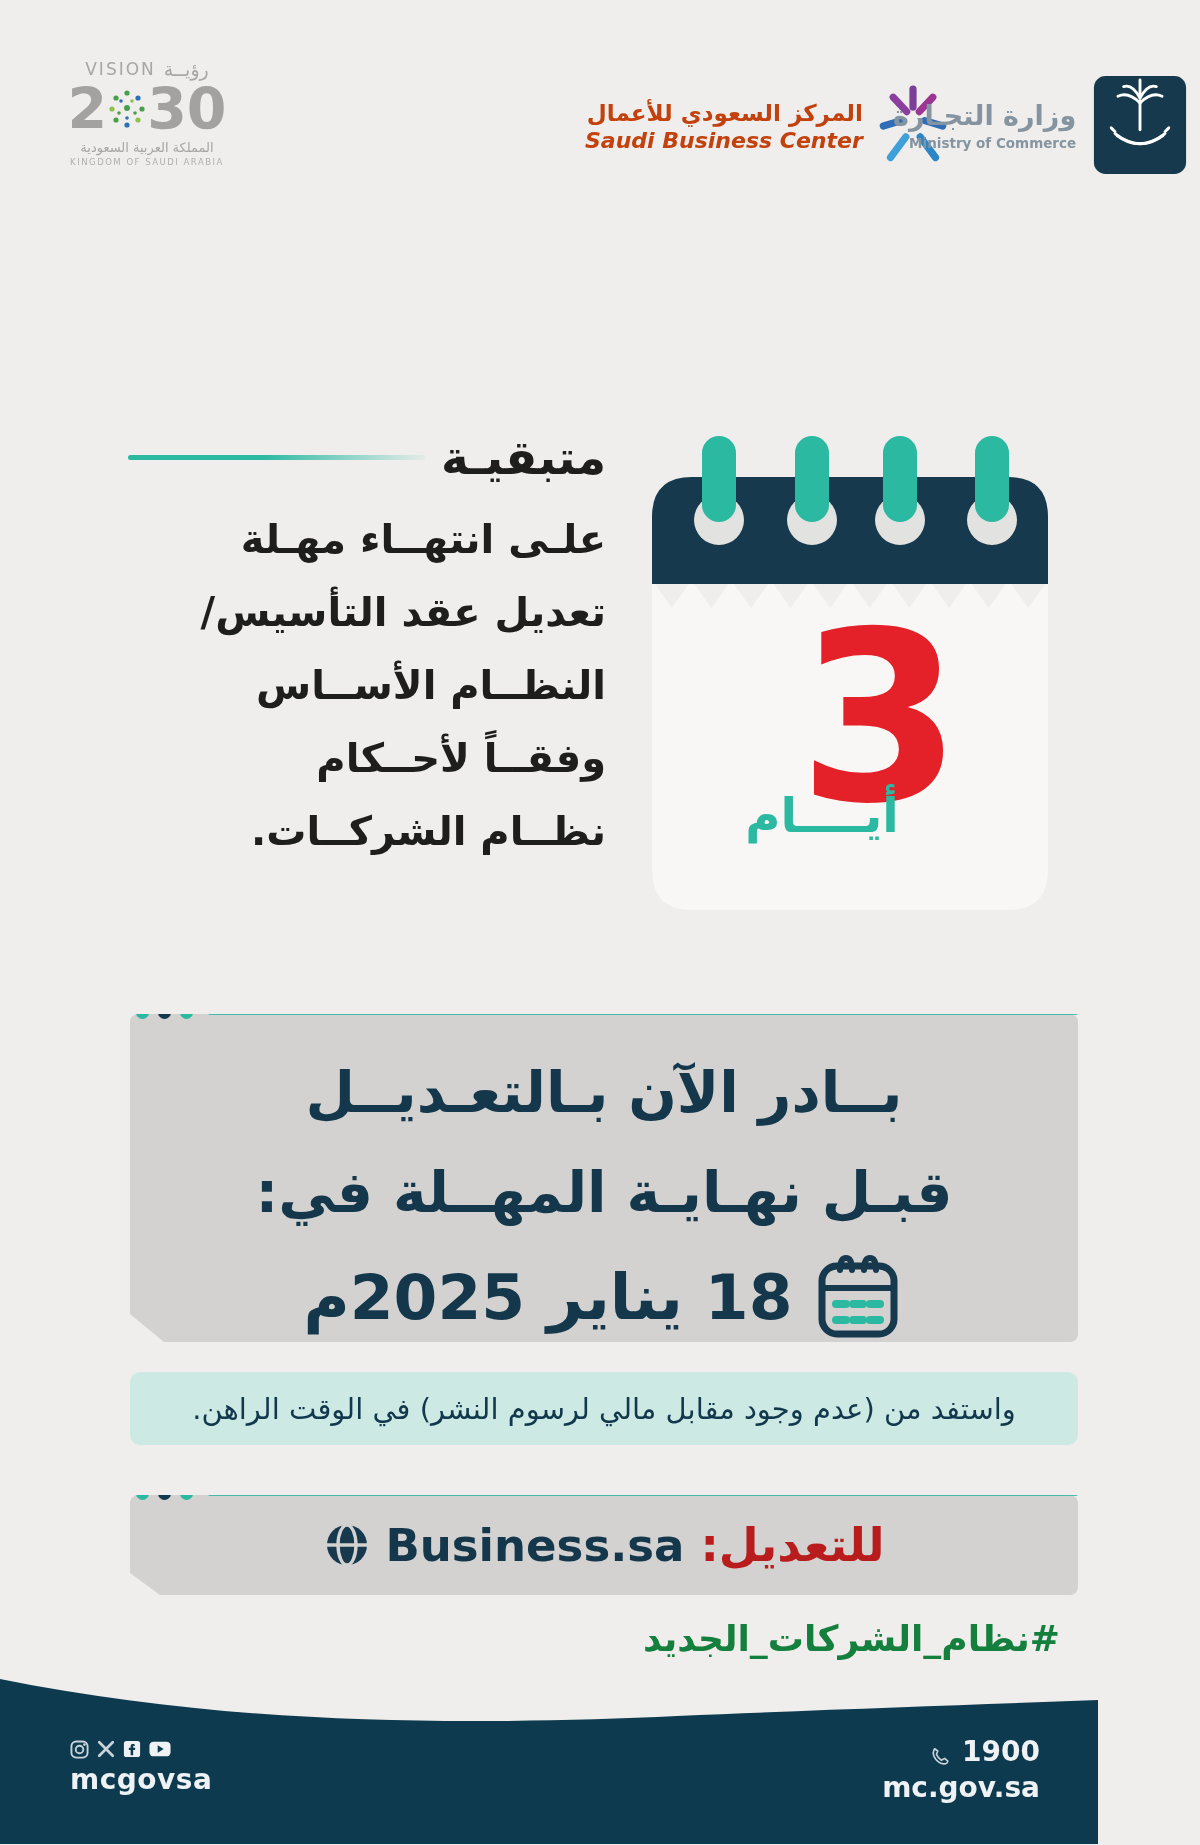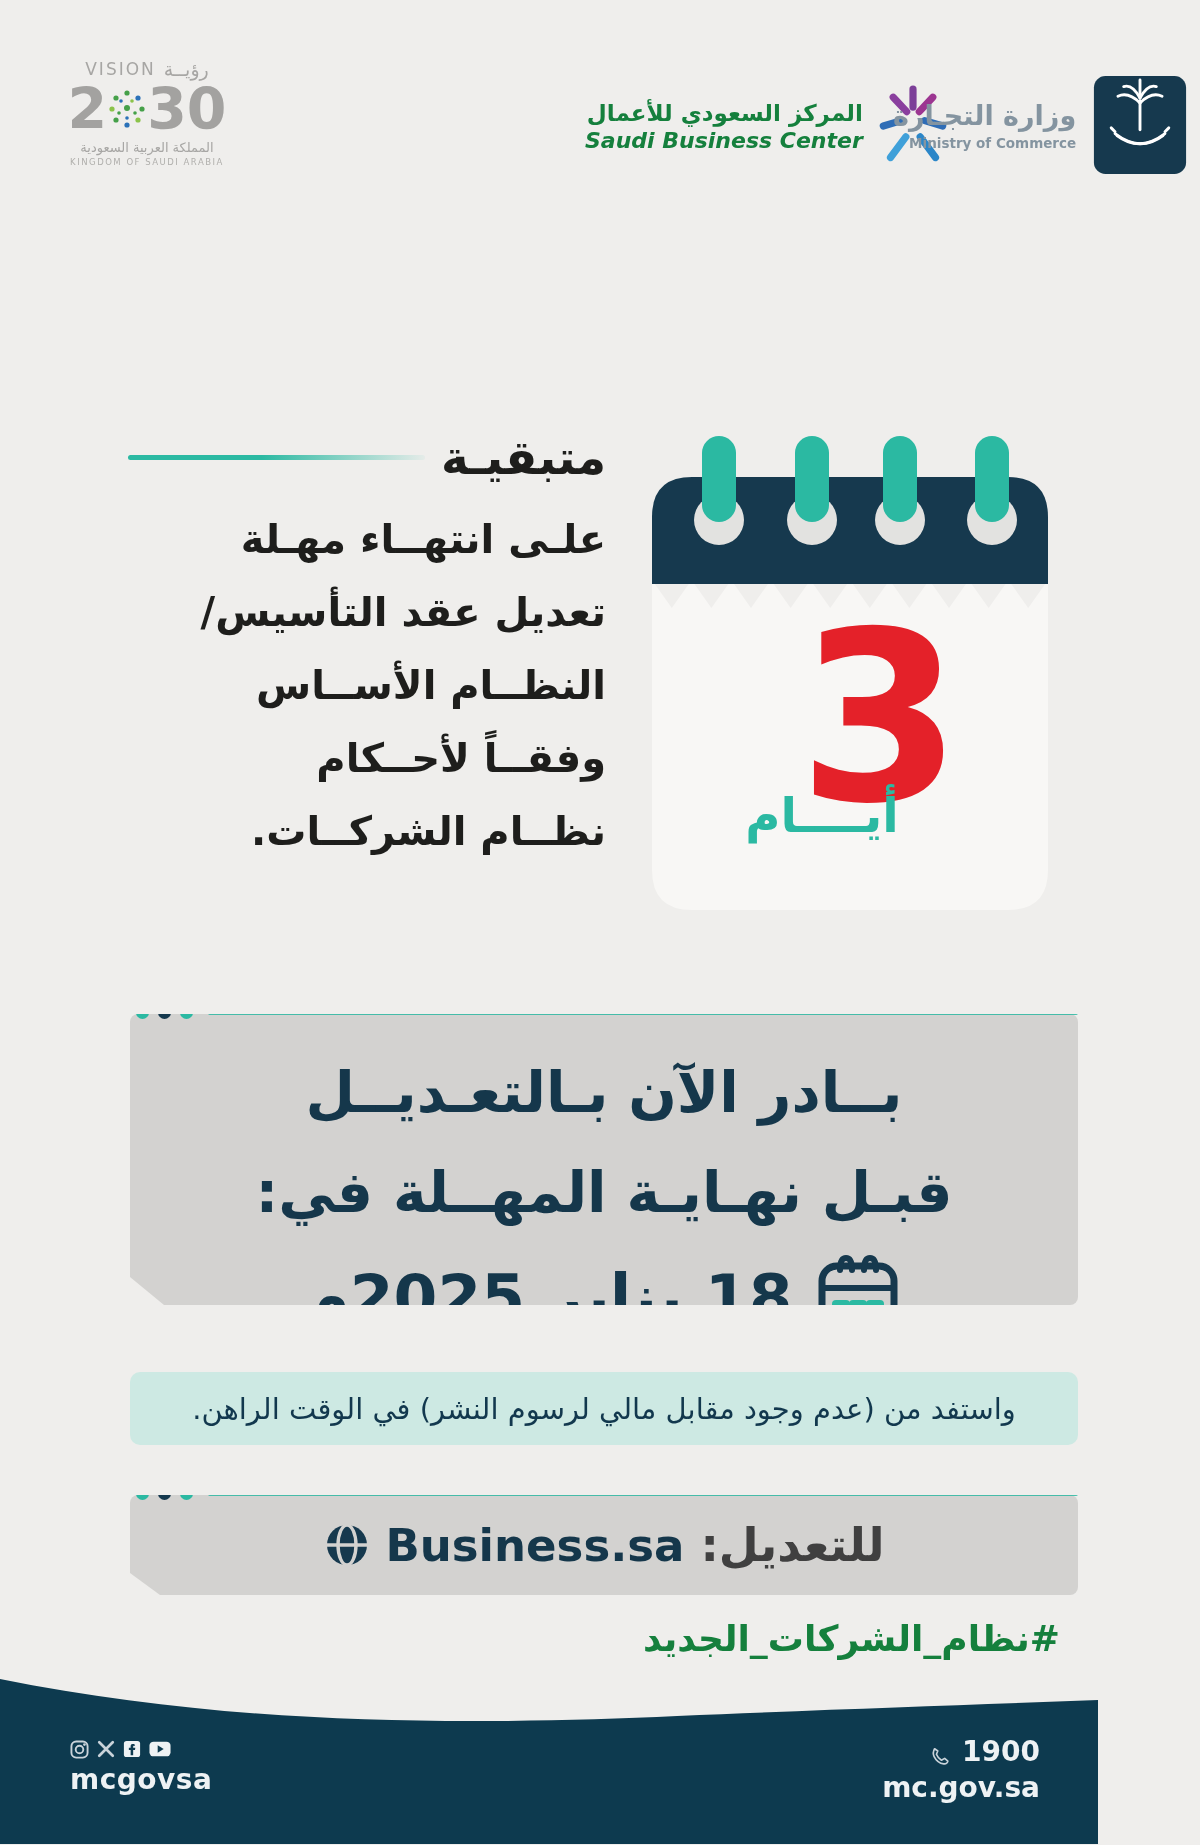--- a/index.html
+++ b/index.html
@@ -10,21 +10,21 @@
     background:#efeeec; overflow:hidden;
   }
   
   .vision-logo { position:absolute; left:62px; top:58px; width:170px; text-align:center; color:#a7a6a4; }
   .vision-row1 { display:flex; justify-content:center; align-items:center; gap:8px; font-size:17px; letter-spacing:2px; font-weight:normal; }
   .vision-ar { font-size:19px; letter-spacing:0; }
   .vision-year { display:flex; justify-content:center; align-items:center; font-size:57px; font-weight:bold; line-height:58px; color:#a3a2a0; }
   .vision-kingdom-ar { font-size:13px; margin-top:2px; color:#a7a6a4; }
   .vision-kingdom-en { font-size:8.5px; letter-spacing:1.5px; color:#b0afac; margin-top:2px; }
   .sbc-logo { position:absolute; left:585px; top:84px; display:flex; align-items:center; gap:14px; }
-  .sbc-text { text-align:right; color:#15803d; }
+  .sbc-text { text-align:right; color:#c2410c; }
   .sbc-ar { font-size:23px; font-weight:bold; }
   .sbc-en { font-size:22px; font-weight:bold; font-style:italic; margin-top:2px; }
   .moc-logo { position:absolute; left:893px; top:70px; display:flex; align-items:center; gap:16px; }
   .moc-text { text-align:right; color:#8494a0; }
   .moc-ar { font-size:27px; font-weight:bold; letter-spacing:1px; }
   .moc-en { font-size:13.5px; font-weight:bold; margin-top:4px; }
   .moc-emblem { width:96px; height:110px; }
   
   .red-banner {
     position:absolute; left:148px; top:228px; width:932px; height:224px;
@@ -44,21 +44,21 @@
     background:linear-gradient(to left, rgba(43,185,162,0.05), #2bb9a2 55%); }
   .remaining-body { margin-top:18px; font-size:40px; font-weight:bold; line-height:73px; }
   .calendar-graphic { position:absolute; left:640px; top:432px; width:420px; height:485px; }
   
   .box-dots { position:absolute; top:-8px; left:6px; right:0; display:flex; align-items:center; gap:9px; }
   .dot { width:13px; height:13px; border-radius:50%; }
   .dot-teal { background:#2bb9a2; }
   .dot-navy { background:#14384d; }
   .dots-line { flex:1; height:4px; background:#2bb9a2; border-radius:2px; margin-left:6px; opacity:.85; }
   .cta-box {
-    position:absolute; left:130px; top:1014px; width:948px; height:291px;
+    position:absolute; left:130px; top:1014px; width:948px; height:328px;
     background:#d3d2d0; border-radius:8px;
     clip-path: polygon(0 0, 100% 0, 100% 100%, 34px 100%, 0 calc(100% - 28px));
     direction:rtl; text-align:center; color:#15374b;
   }
   .cta-line { font-size:57px; font-weight:bold; line-height:100px; }
   .cta-line1 { margin-top:28px; }
   .cta-date-row { display:flex; direction:rtl; justify-content:center; align-items:center; gap:20px; margin-top:8px; }
   .cta-date { font-size:63px; font-weight:bold; }
   .benefit-bar {
     position:absolute; left:130px; top:1372px; width:948px; height:73px;
@@ -66,21 +66,21 @@
     display:flex; align-items:center; justify-content:center;
     color:#12384e; font-size:29px; font-weight:normal;
   }
   
   .biz-box {
     position:absolute; left:130px; top:1495px; width:948px; height:100px;
     background:#d3d2d0; border-radius:8px;
     clip-path: polygon(0 0, 100% 0, 100% 100%, 30px 100%, 0 calc(100% - 22px));
     direction:rtl; display:flex; align-items:center; justify-content:center; gap:16px;
   }
-  .biz-label { color:#404040; font-size:46px; font-weight:bold; }
+  .biz-label { color:#b91c1c; font-size:46px; font-weight:bold; }
   .biz-site { color:#15374b; font-size:45px; font-weight:bold; direction:ltr; }
   .hashtag { position:absolute; right:140px; top:1618px; direction:rtl;
     color:#15803d; font-size:36px; font-weight:bold; }
   
   .footer { position:absolute; left:0; bottom:1px; width:1098px; height:175px; }
   .footer svg.curve { position:absolute; inset:0; width:100%; height:100%; }
   .footer-left { position:absolute; left:70px; top:70px; color:#eef2f4; }
   .social-row { display:flex; align-items:center; gap:8px; height:20px; }
   .footer-handle { font-size:28px; font-weight:bold; margin-top:4px; letter-spacing:.5px; }
   .footer-right { position:absolute; right:58px; top:66px; color:#eef2f4; text-align:right; }

